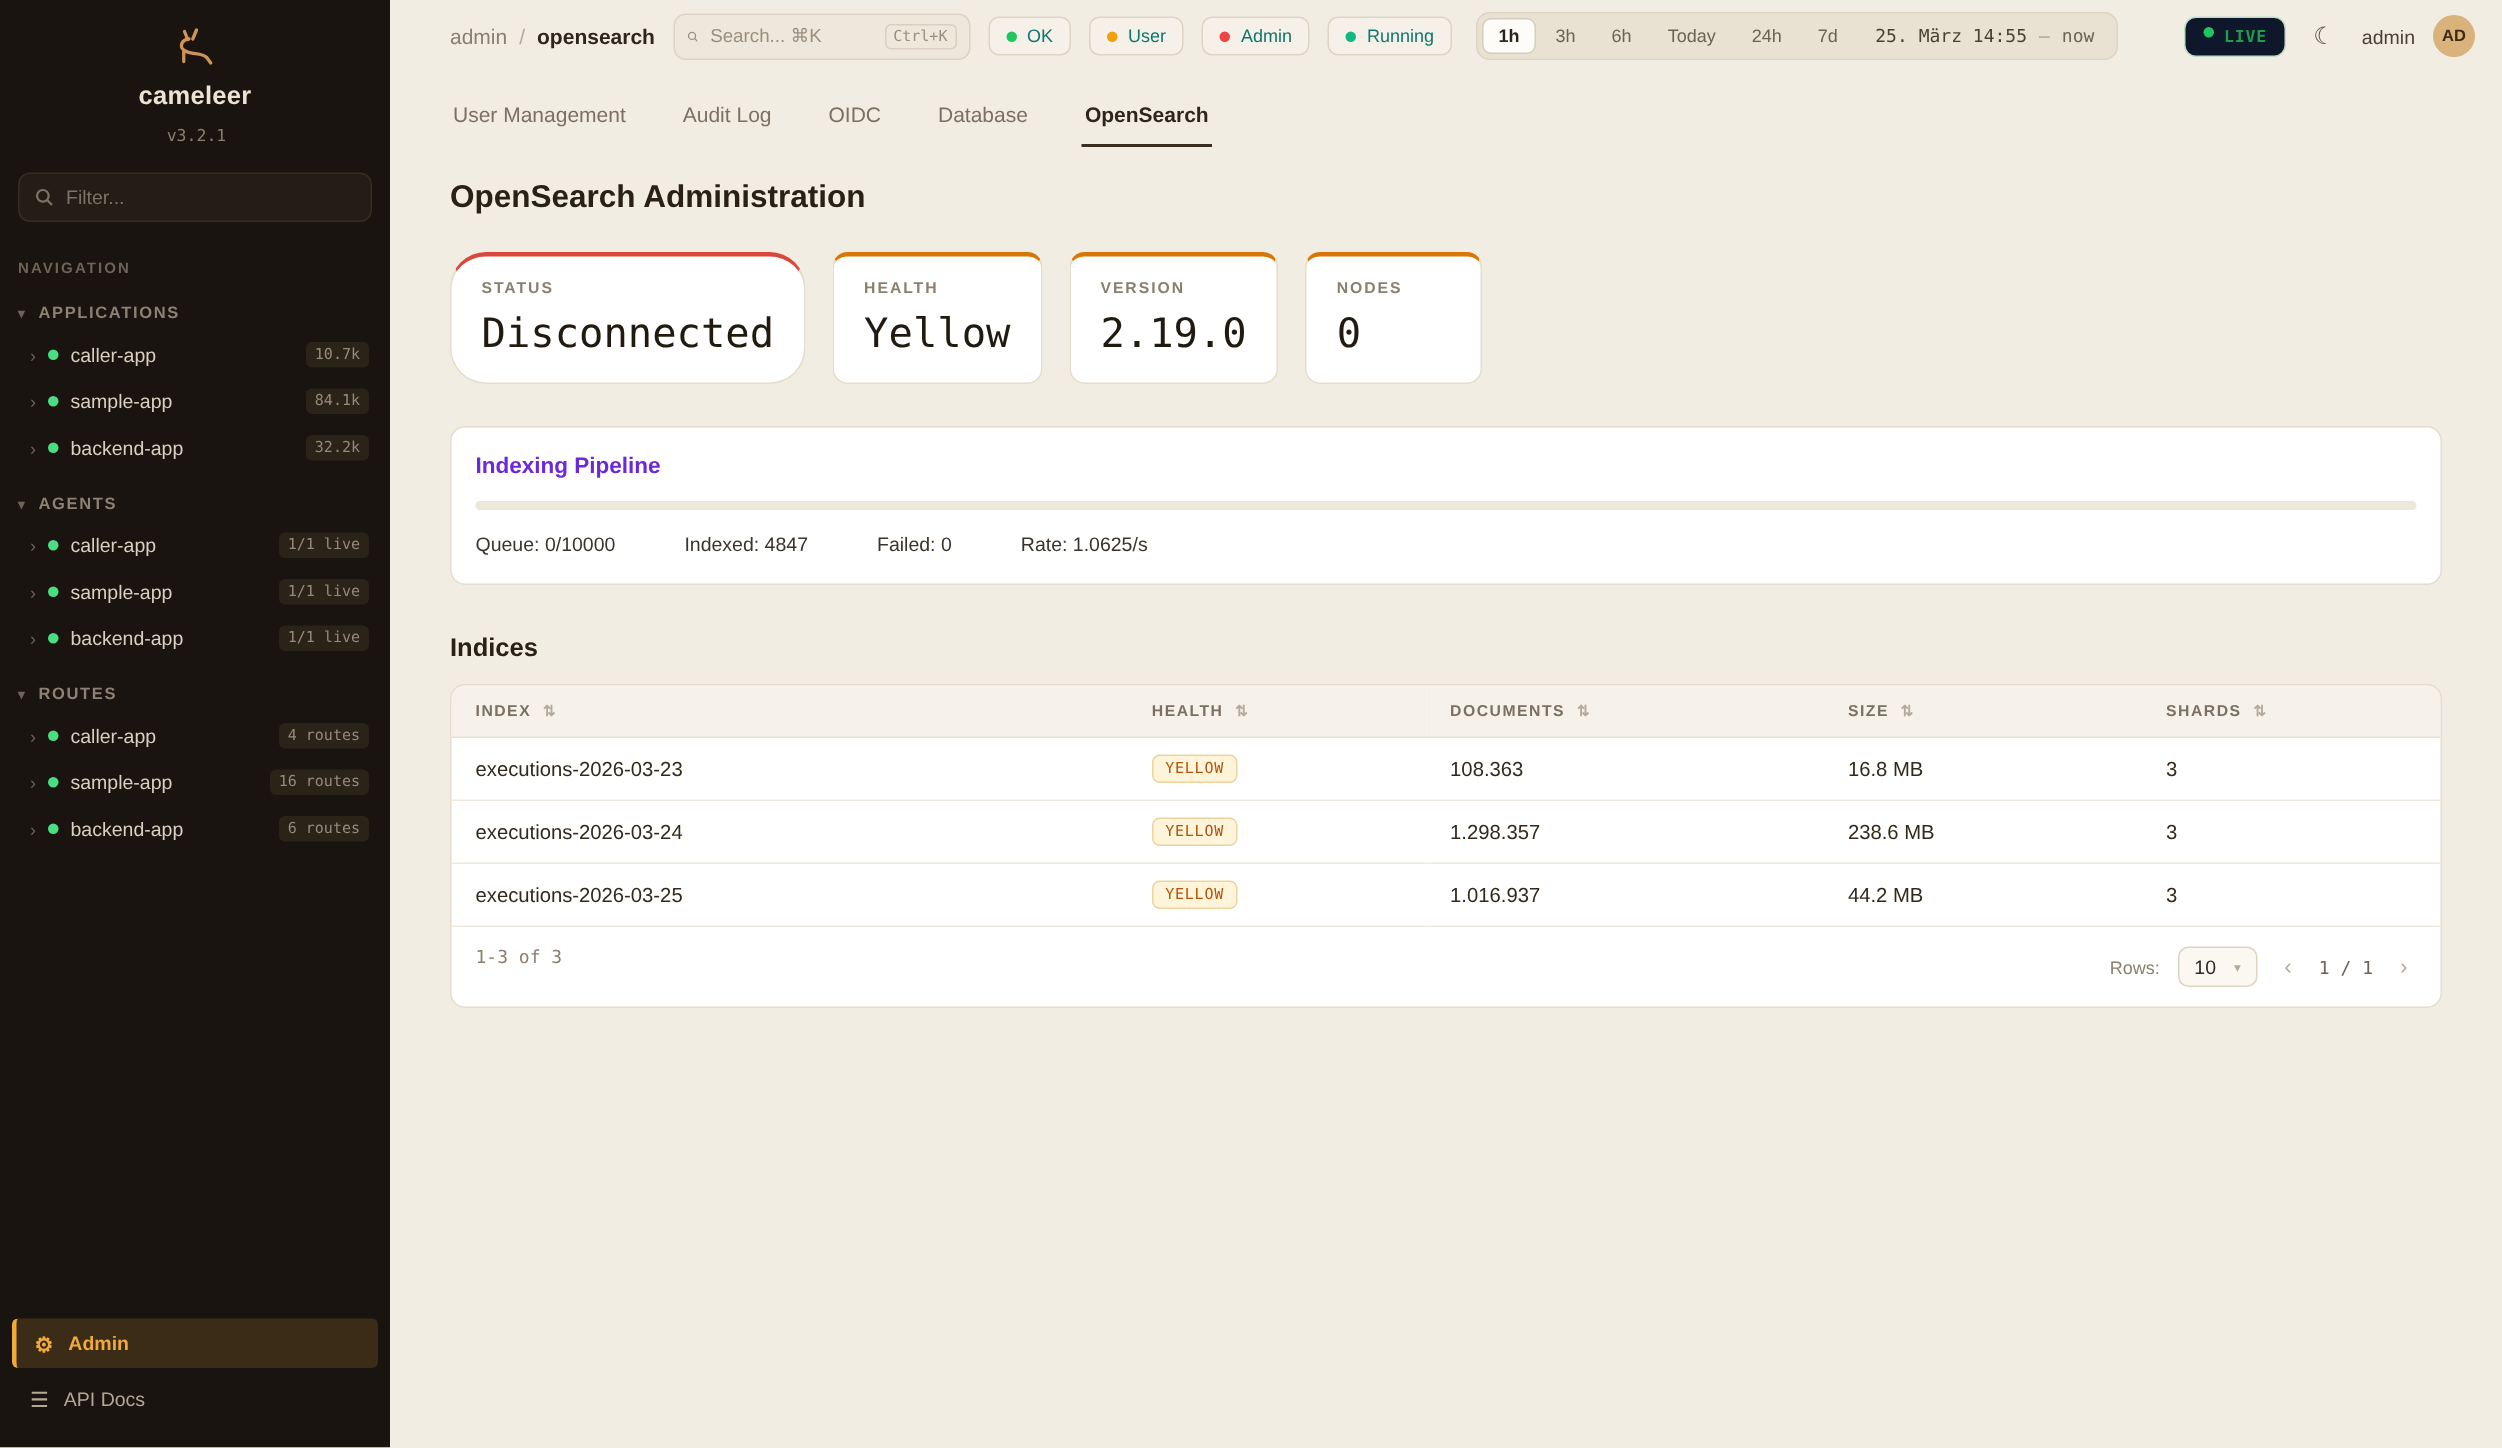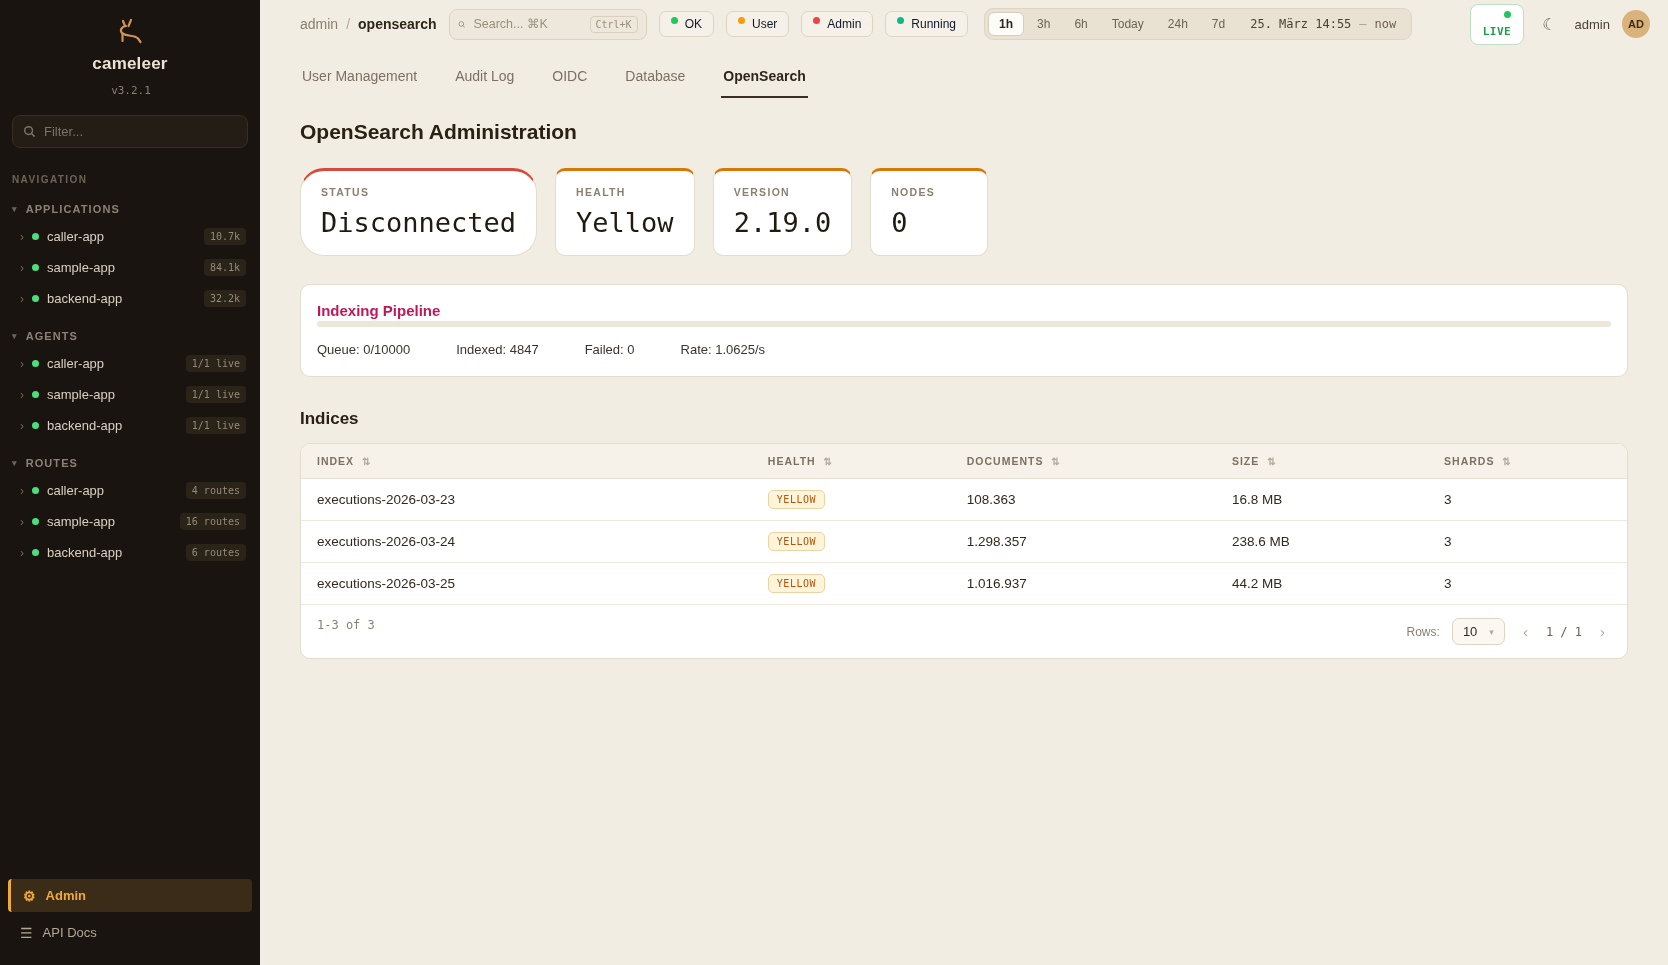--- a/index.html
+++ b/index.html
@@ -38,50 +38,50 @@
   .main { flex:1; display:flex; flex-direction:column; height:965px; }
   .topbar { display:flex; align-items:center; gap:12px; padding:8px 18px 8px 40px; height:48px; flex-shrink:0; }
   .breadcrumb { display:flex; gap:8px; align-items:center; font-size:14px; white-space:nowrap; }
   .crumb-parent { color:#8a7e6e; cursor:pointer; }
   .crumb-sep { color:#b5aa99; }
   .crumb-current { color:#2e261b; font-weight:700; }
   .search-box { display:flex; align-items:center; gap:8px; background:#eee8dc; border:1px solid #dcd3c2; border-radius:8px; padding:6px 8px; width:198px; cursor:text; }
   .search-box input { background:transparent; border:none; outline:none; width:100%; font-size:12.5px; color:#5f554a; font-family:"Liberation Sans",sans-serif; }
   .search-box input::placeholder { color:#9a8f7e; }
   .kbd { font-family:"DejaVu Sans Mono",monospace; font-size:10px; color:#9a8f7e; border:1px solid #d8cfbf; border-radius:4px; padding:2px 5px; white-space:nowrap; }
-  .pill { display:flex; gap:7px; border:1px solid #ddd4c4; background:#f6f1e8; border-radius:7px; padding:5px 11px; font-size:12px; color:#0f172a; cursor:pointer; white-space:nowrap; }
+  .pill { display:flex; align-items:center; gap:7px; border:1px solid #ddd4c4; background:#f6f1e8; border-radius:7px; padding:5px 11px; font-size:12px; color:#0f766e; cursor:pointer; white-space:nowrap; }
   .pill-dot { width:7px; height:7px; border-radius:50%; }
   .time-group { display:flex; align-items:center; background:#e9e2d3; border:1px solid #ddd4c4; border-radius:9px; padding:3px; gap:2px; margin-left:4px; }
   .time-btn { border:none; background:transparent; font-size:12px; color:#6d6254; padding:5px 11px; border-radius:6px; cursor:pointer; font-family:"Liberation Sans",sans-serif; }
   .time-btn.active { background:#fdfcf8; color:#2e261b; border:1px solid #d6cdbd; font-weight:700; padding:4px 10px; }
   .time-datetime { display:flex; gap:8px; align-items:center; font-family:"DejaVu Sans Mono",monospace; font-size:12px; color:#4a4136; padding:0 12px; cursor:pointer;text-align:right; }
   .time-datetime .sep { color:#a89d8b; }
   .time-datetime .end { color:#6d6254; }
   .topbar-right { margin-left:auto; display:flex; align-items:center; gap:12px; }
-  .live-btn { display:flex; align-items:flex-end; gap:7px; background:#ffffff; border:1px solid #bedec6; color:#1f9d4d; border-radius:8px; padding:6px 12px; font-size:11px; font-weight:700; font-family:"DejaVu Sans Mono",monospace; letter-spacing:.5px; cursor:pointer;flex-direction:column; }
+  .live-btn { display:flex; align-items:flex-start; gap:7px; background:#0f172a; border:1px solid #bedec6; color:#1f9d4d; border-radius:8px; padding:6px 12px; font-size:11px; font-weight:700; font-family:"DejaVu Sans Mono",monospace; letter-spacing:.5px; cursor:pointer; }
   .live-dot { width:7px; height:7px; border-radius:50%; background:#22c55e; }
   .moon-btn { border:none; background:transparent; font-size:16px; color:#5f554a; cursor:pointer; padding:4px 6px; }
   .user-label { font-size:13px; color:#4a4136; }
   .avatar { width:28px; height:28px; border-radius:50%; background:#d9b27c; color:#3a2c17; font-size:11px; font-weight:700; display:flex; align-items:center; justify-content:center; cursor:pointer; }
 
   
   .tabs { display:flex; gap:34px; padding:12px 40px 0; }
   .tab { padding:8px 2px 12px; font-size:14px; color:#7c7161; cursor:pointer; border-bottom:2px solid transparent; }
   .tab.active { color:#2e261b; font-weight:700; border-bottom:2px solid #3a2f21; }
 
   
   .content { padding:22px 40px 30px; overflow:auto; }
   .page-title { font-size:21px; font-weight:700; color:#2a2114; margin-bottom:24px; }
   .stat-row { display:flex; gap:18px; margin-bottom:28px; }
   .stat-card { background:#fff; border:1px solid #e4dccc; border-top:3px solid #d97706; border-radius:10px; padding:15px 20px 17px; min-width:118px; }
   .stat-label { font-size:10.5px; letter-spacing:1.3px; color:#8b8070; font-weight:700; margin-bottom:9px; }
   .stat-value { font-family:"DejaVu Sans Mono",monospace; font-size:27px; color:#201a10; }
 
   .pipeline-card { background:#fff; border:1px solid #e4dccc; border-radius:10px; padding:17px 16px 19px; margin-bottom:32px; }
-  .pipeline-title { font-size:15px; font-weight:700; color:#be185d; margin-bottom:2px; }
+  .pipeline-title { font-size:15px; font-weight:700; color:#6d28d9; margin-bottom:15px; }
   .progress-track { height:6px; background:#ece7da; border-radius:4px; margin-bottom:15px; overflow:hidden; }
   .progress-fill { height:100%; background:#d97706; border-radius:4px; }
   .pipeline-stats { display:flex; gap:46px; font-size:13px; color:#3c342a; }
 
   .section-title { font-size:17px; font-weight:700; color:#2a2114; margin-bottom:14px; }
   .table-card { background:#fff; border:1px solid #e4dccc; border-radius:10px; overflow:hidden; }
   table { width:100%; border-collapse:collapse; }
   thead th { background:#f6f2e9; text-align:left; font-size:10.5px; letter-spacing:1px; color:#7c7161; padding:11px 16px; border-bottom:1px solid #e8e1d2; font-weight:700; cursor:pointer; }
   thead th .sort { color:#b5aa99; font-size:10px; margin-left:4px; }
   th.col-index { width:34%; } th.col-health { width:15%; } th.col-docs { width:20%; } th.col-size { width:16%; } th.col-shards { width:15%; }

